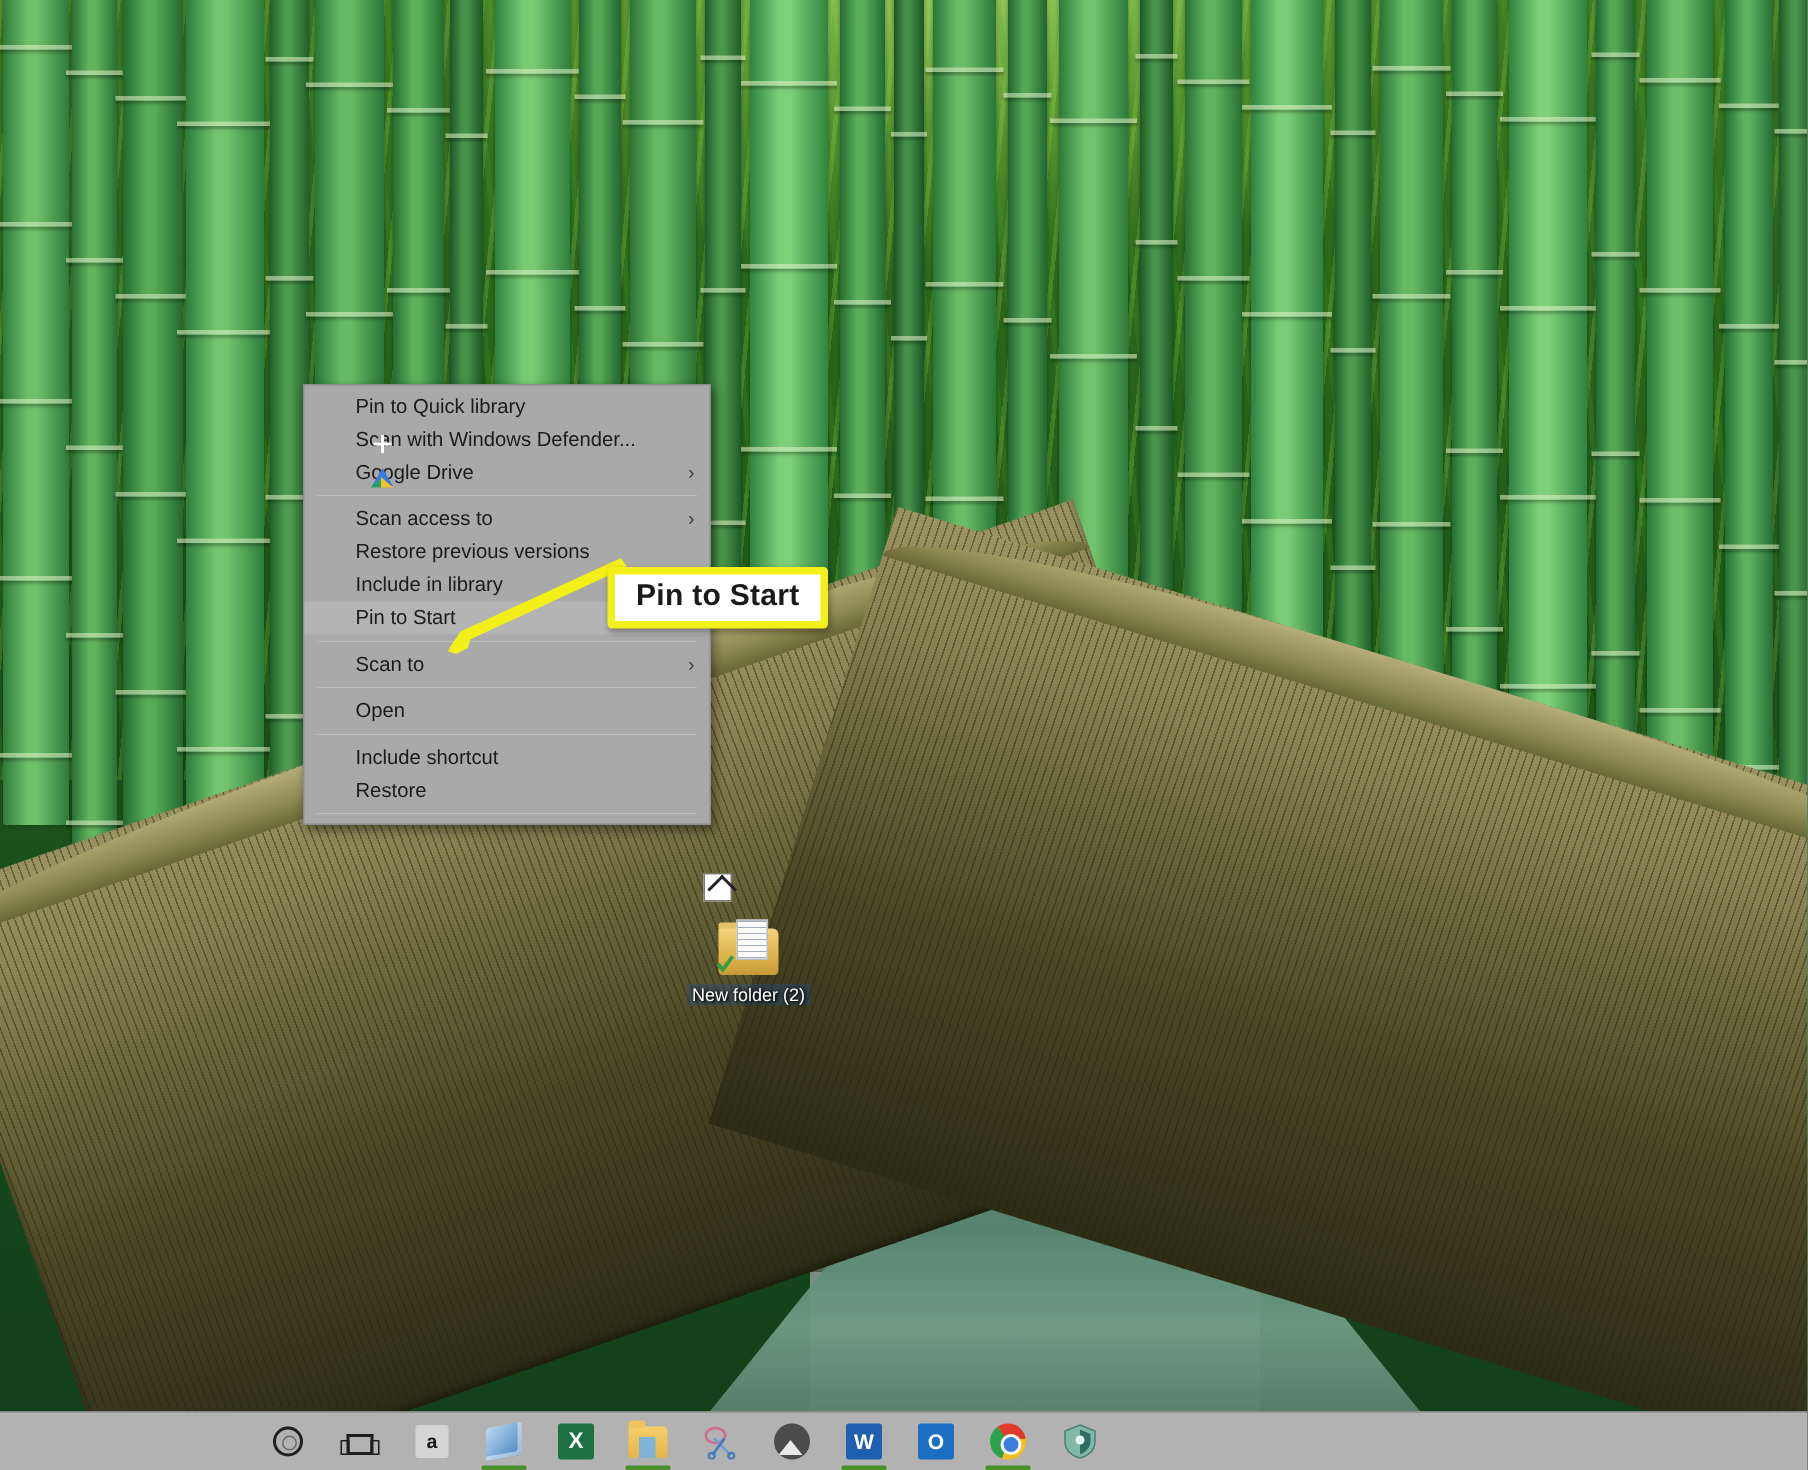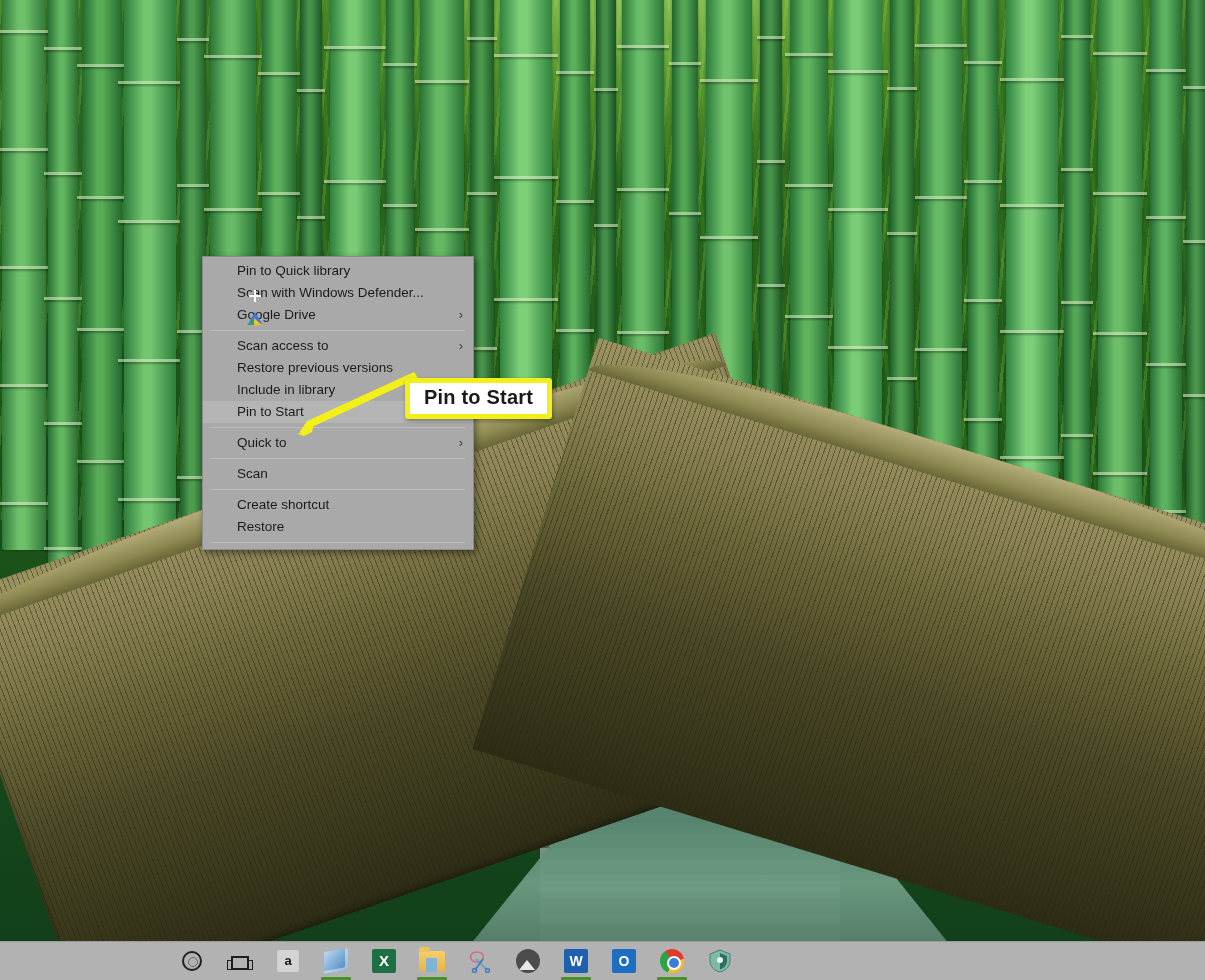--- a/index.html
+++ b/index.html
@@ -492,36 +492,48 @@
       </div>
     <div class="path-lower"></div>
     <div class="fence fence-l">
         <div class="fence-cap"></div>
       </div>
     <div class="fence fence-r">
         <div class="fence-cap"></div>
       </div>
   </div>
 
+  <div id="desktop-icon">
+    <div class="ic-img">
+      <div class="folder-tab"></div>
+      <div class="folder-shape"></div>
+      <div class="folder-doc"></div>
+      <svg class="gdrive-check" viewBox="0 0 16 16">
+        <path d="M2 8 L6 13 L14 2" stroke="#2f9e44" stroke-width="3" fill="none"></path>
+      </svg>
+      <div class="shortcut-badge"></div>
+    </div>
+    <div class="ic-label">New folder (2)</div>
+  </div>
 
   <div id="context-menu">
       <div class="menu-item"><span>Pin to Quick library</span></div>
       <div class="menu-item"><span class="menu-icon ic-defender"></span><span>Scan with Windows Defender...</span></div>
       <div class="menu-item"><span class="menu-icon ic-gdrive"><i class="gd-b"></i><i class="gd-g"></i><i class="gd-y"></i></span><span>Google Drive</span><span class="submenu-arrow">›</span></div>
       <div class="menu-sep"></div>
       <div class="menu-item"><span>Scan access to</span><span class="submenu-arrow">›</span></div>
       <div class="menu-item"><span>Restore previous versions</span></div>
       <div class="menu-item"><span>Include in library</span></div>
       <div class="menu-item highlight"><span>Pin to Start</span></div>
       <div class="menu-sep"></div>
-      <div class="menu-item"><span>Quick to</span><span class="submenu-arrow">›</span></div>
+      <div class="menu-item"><span>Scan to</span><span class="submenu-arrow">›</span></div>
       <div class="menu-sep"></div>
-      <div class="menu-item"><span>Scan</span></div>
+      <div class="menu-item"><span>Open</span></div>
       <div class="menu-sep"></div>
-      <div class="menu-item"><span>Create shortcut</span></div>
+      <div class="menu-item"><span>Include shortcut</span></div>
       <div class="menu-item"><span>Restore</span></div>
       <div class="menu-sep"></div>
     </div>
 
   <svg id="callout-arrow" viewBox="0 0 130 70">
     <polygon points="128,6 22,55 9,61 17,49 124,0" fill="#f2f018"></polygon>
     <polygon points="8,62 24,52 22,60 14,64" fill="#f2f018"></polygon>
   </svg>
   <div id="callout">Pin to Start</div>
 

